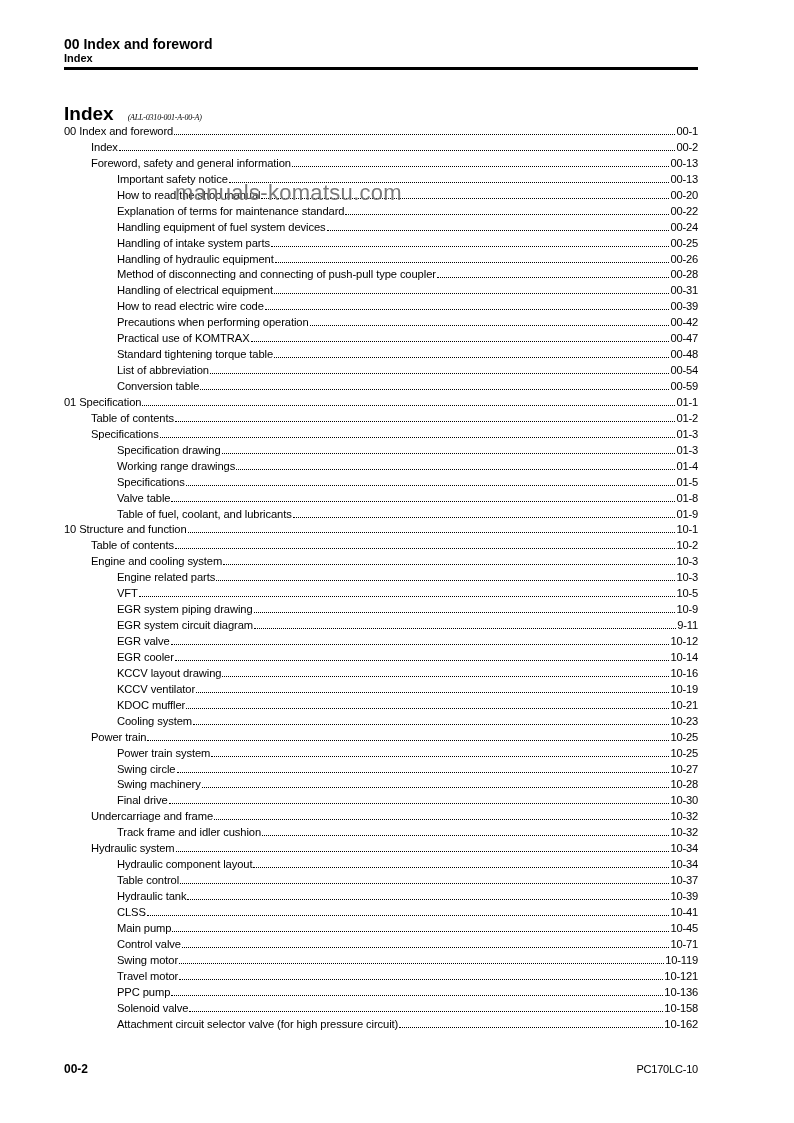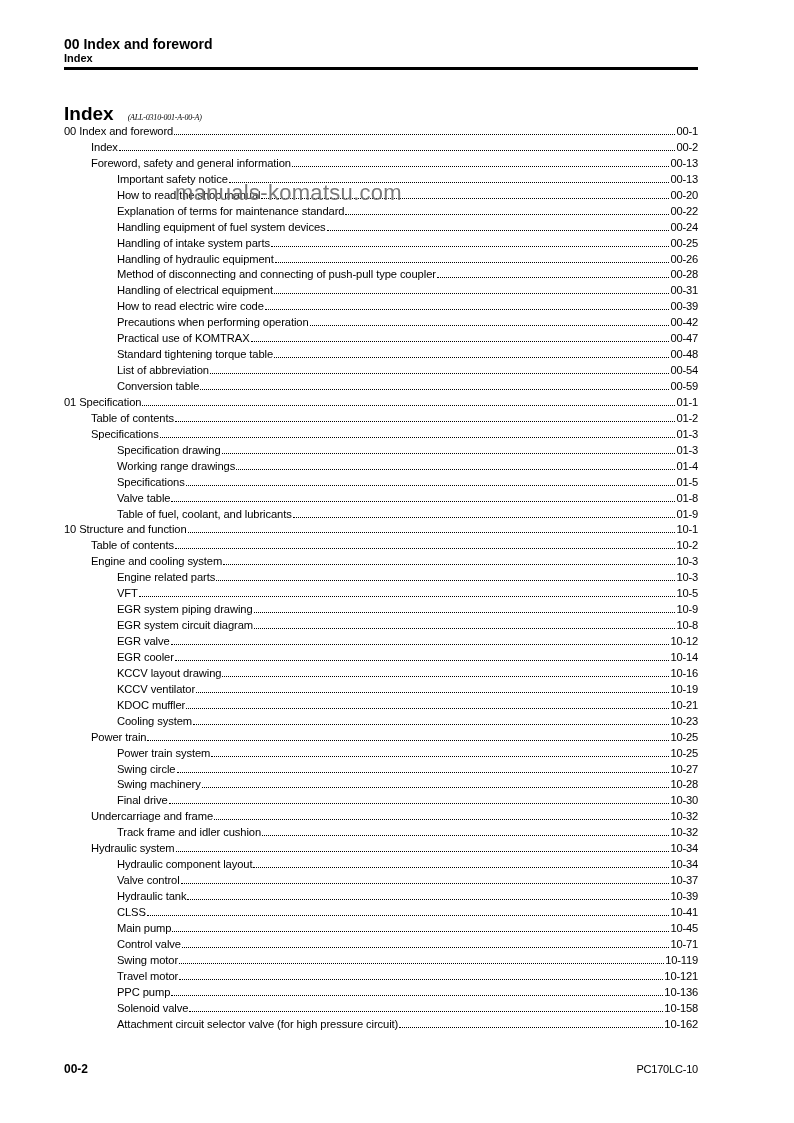--- a/index.html
+++ b/index.html
@@ -297,21 +297,21 @@
       <span class="toc-page">10-5</span>
     </div>
     <div class="toc-row lvl2">
       <span class="toc-label">EGR system piping drawing</span>
       <span class="toc-leader"></span>
       <span class="toc-page">10-9</span>
     </div>
     <div class="toc-row lvl2">
       <span class="toc-label">EGR system circuit diagram</span>
       <span class="toc-leader"></span>
-      <span class="toc-page">10-8</span>
+      <span class="toc-page">9-11</span>
     </div>
     <div class="toc-row lvl2">
       <span class="toc-label">EGR valve</span>
       <span class="toc-leader"></span>
       <span class="toc-page">10-12</span>
     </div>
     <div class="toc-row lvl2">
       <span class="toc-label">EGR cooler</span>
       <span class="toc-leader"></span>
       <span class="toc-page">10-14</span>
@@ -375,21 +375,21 @@
       <span class="toc-label">Hydraulic system</span>
       <span class="toc-leader"></span>
       <span class="toc-page">10-34</span>
     </div>
     <div class="toc-row lvl2">
       <span class="toc-label">Hydraulic component layout</span>
       <span class="toc-leader"></span>
       <span class="toc-page">10-34</span>
     </div>
     <div class="toc-row lvl2">
-      <span class="toc-label">Valve control</span>
+      <span class="toc-label">Table control</span>
       <span class="toc-leader"></span>
       <span class="toc-page">10-37</span>
     </div>
     <div class="toc-row lvl2">
       <span class="toc-label">Hydraulic tank</span>
       <span class="toc-leader"></span>
       <span class="toc-page">10-39</span>
     </div>
     <div class="toc-row lvl2">
       <span class="toc-label">CLSS</span>

